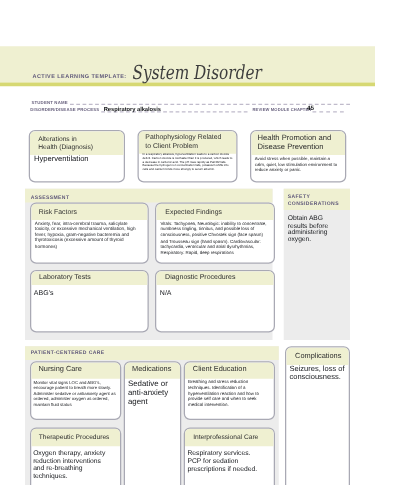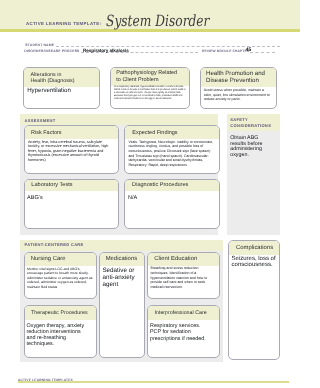--- a/index.html
+++ b/index.html
@@ -1,19 +1,19 @@
 <!DOCTYPE html>
 <html><head>
 <meta charset="utf-8">
 <style>
   html,body{margin:0;padding:0;}
   body{width:300px;height:388px;background:#ffffff;overflow:hidden;
        font-family:"Liberation Sans",sans-serif;
        -webkit-font-smoothing:antialiased;text-rendering:geometricPrecision;}
-  #page{position:relative;width:300px;height:276px;}
+  #page{position:relative;width:300px;height:276px;margin-top:37px;}
 
   .hdr-band{position:absolute;left:0;top:0;width:300px;height:29px;background:#eff0d1;}
   .hdr-rule{position:absolute;left:0;top:29px;width:300px;height:2.6px;background:#d6d873;}
   .tmpl-label{position:absolute;left:26px;top:20.6px;font-size:4.4px;letter-spacing:.36px;
        color:#5d5678;font-weight:bold;white-space:nowrap;}
   .doc-title{position:absolute;left:106px;top:12.2px;font-size:15.5px;font-style:italic;
        font-family:"DejaVu Serif",serif;color:#3d3d3d;white-space:nowrap;
        transform-origin:0 0;transform:scaleX(0.79);}
 
   .meta-label{position:absolute;font-size:3.45px;letter-spacing:.14px;color:#6b6480;

